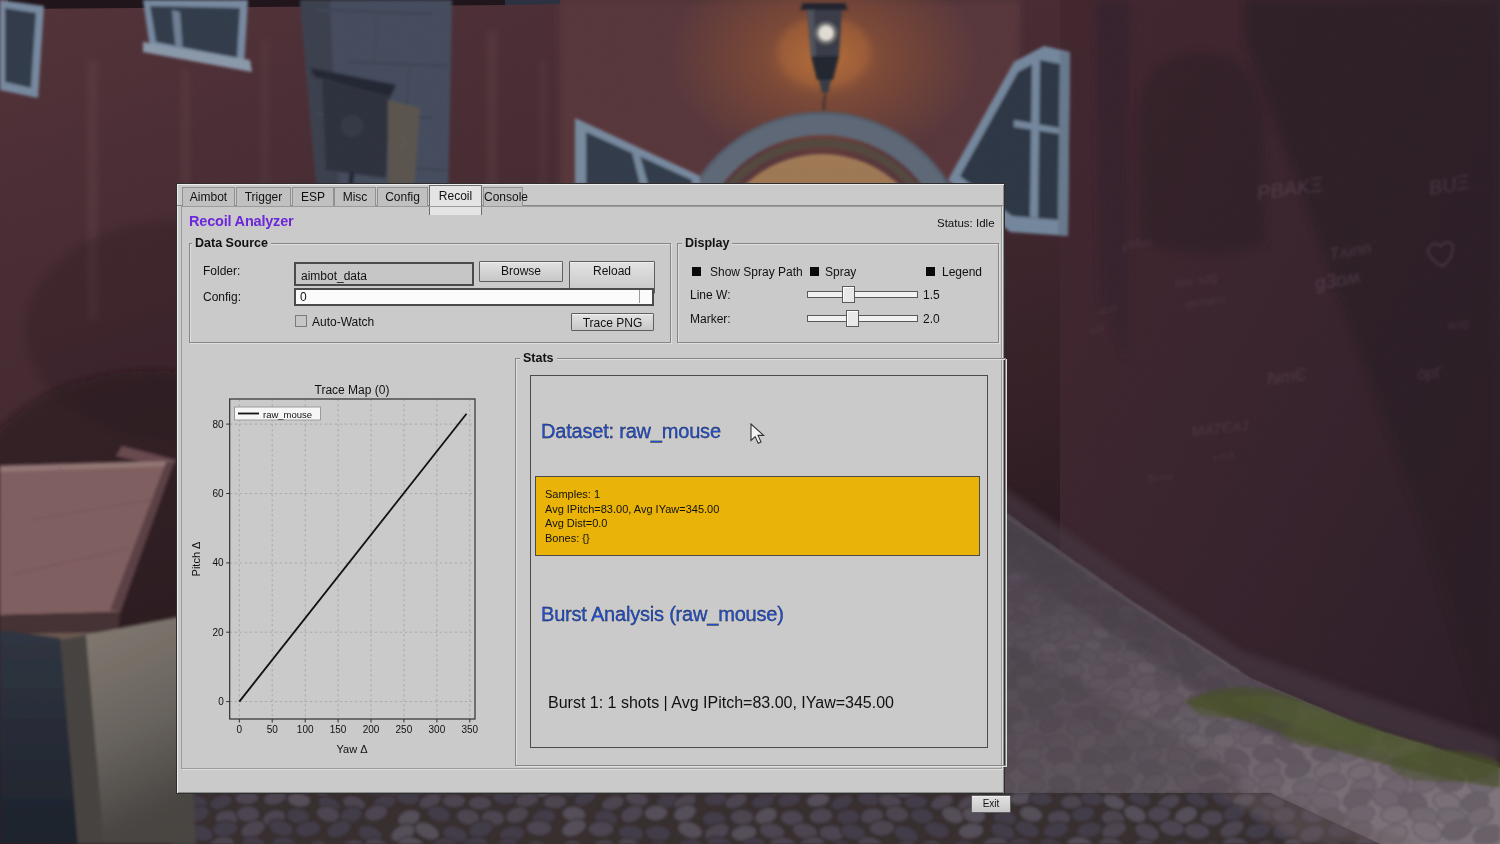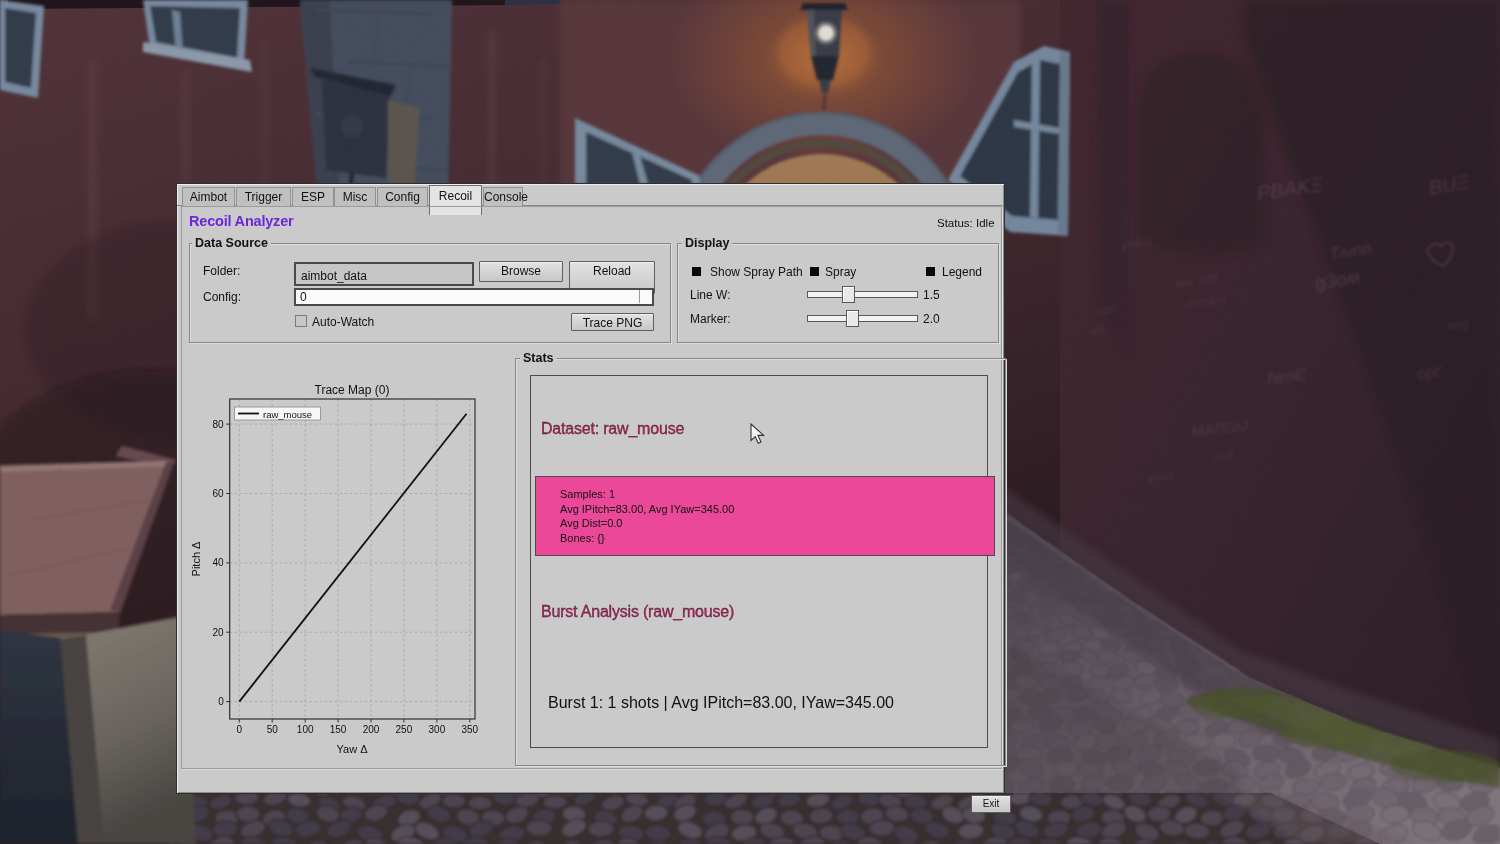--- a/index.html
+++ b/index.html
@@ -7,41 +7,41 @@
   background:#cacaca;border:1px solid #2f2f2f;box-sizing:border-box;
   box-shadow:inset 1px 1px 0 #ededed, inset -1px -1px 0 #8c8c8c}
 .tab{position:absolute;top:3px;height:19px;background:#c0c0c0;border:1px solid #919191;
   border-bottom:none;box-sizing:border-box;text-align:center;font-size:12px;color:#111;
   line-height:19px}
 .tab.sel{top:1px;height:30px;background:#e4e4e4;line-height:21px;border-color:#6e6e6e}
 #tabline{position:absolute;left:0;top:21px;width:100%;height:1px;background:#8a8a8a}
 #page{position:absolute;left:4px;top:22px;width:819px;height:561px;
   border:1px solid #9b9b9b;box-shadow:1px 1px 0 #dedede}
 .h1{position:absolute;font-size:14.5px;font-weight:bold;color:#6d28d9;letter-spacing:-0.2px}
-.h2{position:absolute;font-size:16px;color:#be185d;letter-spacing:-0.2px;-webkit-text-stroke:0.3px #222}
+.h2{position:absolute;font-size:20px;color:#1d4ed8;letter-spacing:-0.2px;-webkit-text-stroke:0.3px #222}
 .lab{position:absolute;font-size:12px;color:#111;white-space:nowrap}
 .small{position:absolute;font-size:16px;color:#111;white-space:nowrap}
 .grp{position:absolute;border:1px solid #878787;box-shadow:1px 1px 0 #dedede,inset 1px 1px 0 #dedede}
 .glab{position:absolute;font-size:12.5px;font-weight:bold;color:#111;background:#cacaca;padding:0 3px}
 #folder{position:absolute;left:117px;top:78px;width:171px;height:15px;background:#c6c6c6;
   border:2px solid #4b4b4b;font-size:12px;color:#111;padding:5px 0 0 5px}
 #combo{position:absolute;left:117px;top:104px;width:352px;height:13px;background:#fbfbfb;
   border:2px solid #4b4b4b;font-size:12px;color:#111;padding:1px 0 0 4px;line-height:13px}
 #combodiv{position:absolute;right:12px;top:0;width:1px;height:13px;background:#9a9a9a}
 #chk0{position:absolute;left:118px;top:131px;width:10px;height:10px;background:#c6c6c6;border:1px solid #7b7b7b}
 .btn{position:absolute;background:linear-gradient(#e2e2e2,#c7c7c7);border:1px solid #5f5f5f;
   border-radius:1px;font-size:12px;color:#111;text-align:center;line-height:19px;
   box-sizing:border-box;box-shadow:inset 0 1px 0 #f0f0f0}
 .cb{position:absolute;width:9px;height:9px;background:#0a0a0a}
 .trough{position:absolute;width:109px;height:5px;background:#f2f2f2;border:1px solid #5a5a5a}
 .thumb{position:absolute;width:11px;height:15px;background:#e8e8e8;border:1px solid #5a5a5a;
   box-shadow:inset 1px 1px 0 #fff}
 #statpanel{position:absolute;left:353px;top:191px;width:456px;height:371px;border:1px solid #4b4b4b}
-#whitebox{position:absolute;left:358px;top:292px;width:434px;height:68px;background:#ec4899;
-  border:1px solid #4b4b4b;font-size:11px;color:#111;line-height:14.5px;padding:10px 0 0 24px}
+#whitebox{position:absolute;left:358px;top:292px;width:434px;height:68px;background:#eab308;
+  border:1px solid #4b4b4b;font-size:11px;color:#111;line-height:14.5px;padding:10px 0 0 9px}
 #wmwrap{position:absolute;left:1294px;top:806px;width:206px;height:38px}
 #wm-yellow1{position:absolute;left:14px;top:6.5px;width:44px;height:2px;background:#c99b16;
   transform:rotate(-1.1deg)}
 #wm-yellow2{position:absolute;left:5px;top:33px;width:9px;height:6px;background:#d8a312}
 #wm-pill{position:absolute;left:6px;top:7px;width:200px;height:29px;border-radius:15px 0 0 15px;
   background:linear-gradient(180deg,#3c94cf 0%,#2e85c2 55%,#2478b2 100%)}
 #wm-cap{position:absolute;left:178px;top:7px;width:28px;height:29px;
   background:linear-gradient(180deg,#2e84be,#2173ab);clip-path:polygon(0 0,100% 0,100% 55%,55% 100%,0 100%)}
 #wm-circle{position:absolute;left:8px;top:10px;width:27px;height:26px;border-radius:9px;
   background:#1a68a2}

